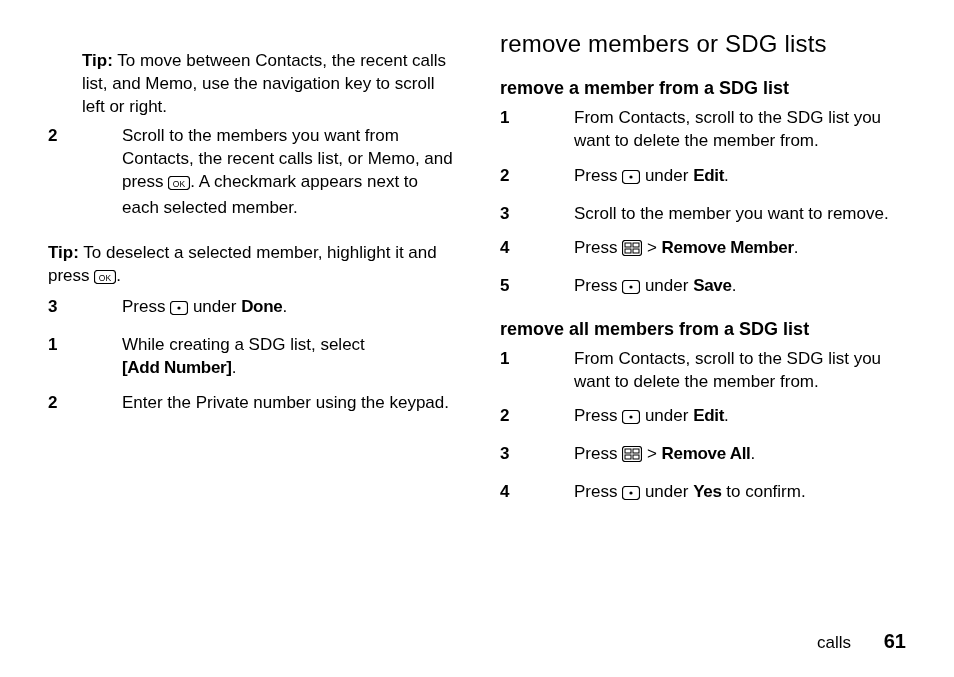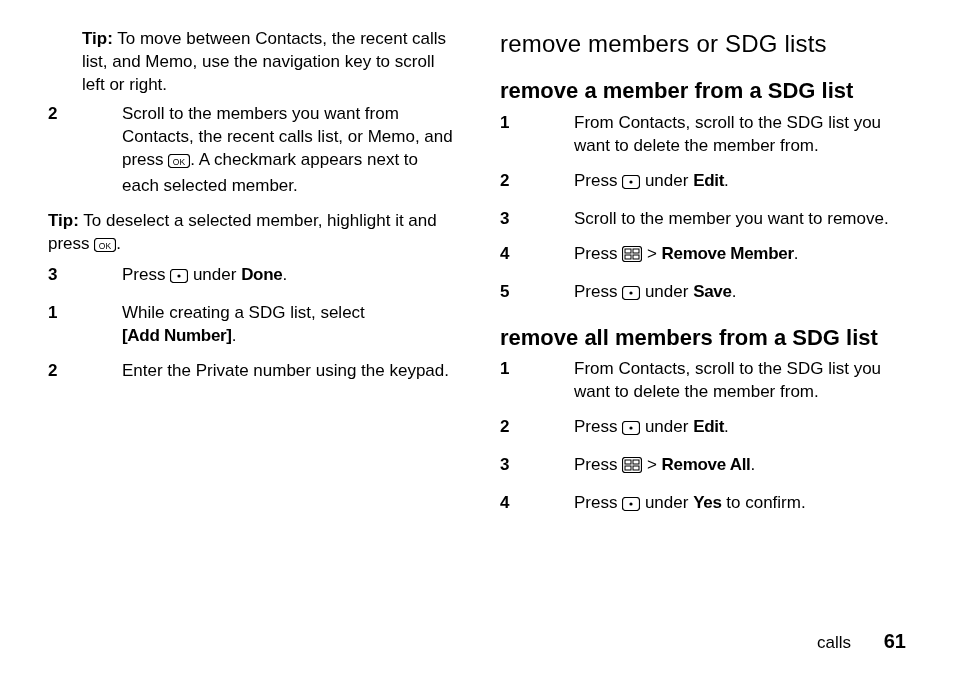--- a/index.html
+++ b/index.html
@@ -30,25 +30,25 @@
     min-width: 0;
   }
   .h-section {
     font-weight: 400;
     font-size: 24px;
     margin: 18px 0 10px 0;
     letter-spacing: 0.2px;
   }
   .h-sub {
     font-weight: 700;
-    font-size: 22px;
+    font-size: 18px;
     margin: 16px 0 6px 0;
   }
   .para {
-    margin: 0 0 6px 0;
+    margin: 22px 0 6px 0;
   }
   .indent {
     padding-left: 34px;
   }
   .tip-label, .bold {
     font-weight: 700;
   }
   .cond {
     font-family: "Arial Narrow", Arial, Helvetica, sans-serif;
     font-stretch: condensed;

